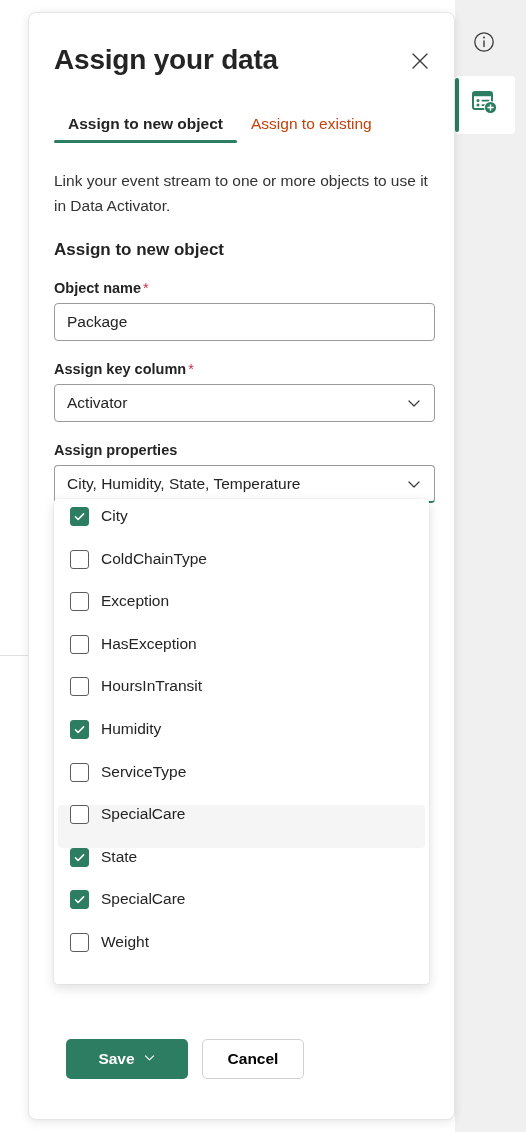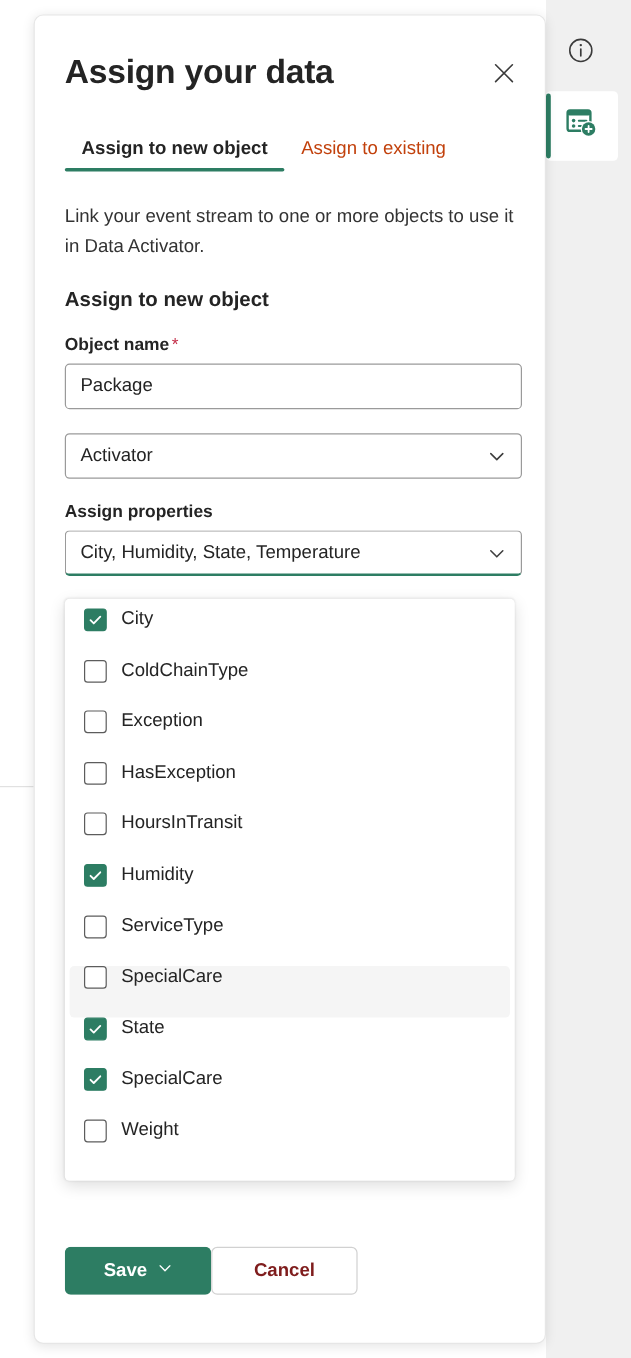--- a/index.html
+++ b/index.html
@@ -195,43 +195,43 @@
     border-color: #2d7d63;
   }
 
   
   .footer {
     position: absolute;
     left: 0; bottom: 0;
     width: 100%;
     padding: 0 25px 40px 25px;
   }
-  .btn-row { display: flex; align-items: flex-start; }
+  .btn-row { display: flex; gap: 14px; align-items: flex-start; margin-left: 12px; }
   .btn {
     height: 40px;
     border-radius: 5px;
     font-size: 15.5px;
     font-weight: 700;
     display: flex;
     align-items: center;
     justify-content: center;
     cursor: pointer;
     border: 1px solid transparent;
     gap: 8px;
   }
   .btn-primary {
     background: #2d7d63;
     color: #ffffff;
     width: 122px;
   }
   .btn-secondary {
     background: #ffffff;
-    color: #7f1d1d;
+    color: #000000;
     border: 1px solid #d1d1d1;
-    width: 122px;
+    width: 102px;
   }
 </style>
 </head>
 <body>
 
 <div id="root">
 
   <div class="bg-left-white"></div>
   <div class="bg-left-divider"></div>
   <div class="bg-right-grey"></div>
@@ -295,20 +295,23 @@
       <div class="field">
         <label class="field-label">
           <span>Object name</span><span class="req">*</span>
         </label>
         <div class="textbox">
           <span>Package</span>
         </div>
       </div>
 
       <div class="field">
+        <label class="field-label">
+          <span>Assign key column</span><span class="req">*</span>
+        </label>
         <div class="combobox">
           <span>Activator</span>
           <span class="chev">
             <svg width="16" height="16" viewBox="0 0 16 16">
               <path d="M3 6 L8 11 L13 6" fill="none" stroke="#3f3f3f" stroke-width="1.3" stroke-linecap="round" stroke-linejoin="round"></path>
             </svg>
           </span>
         </div>
       </div>
 

